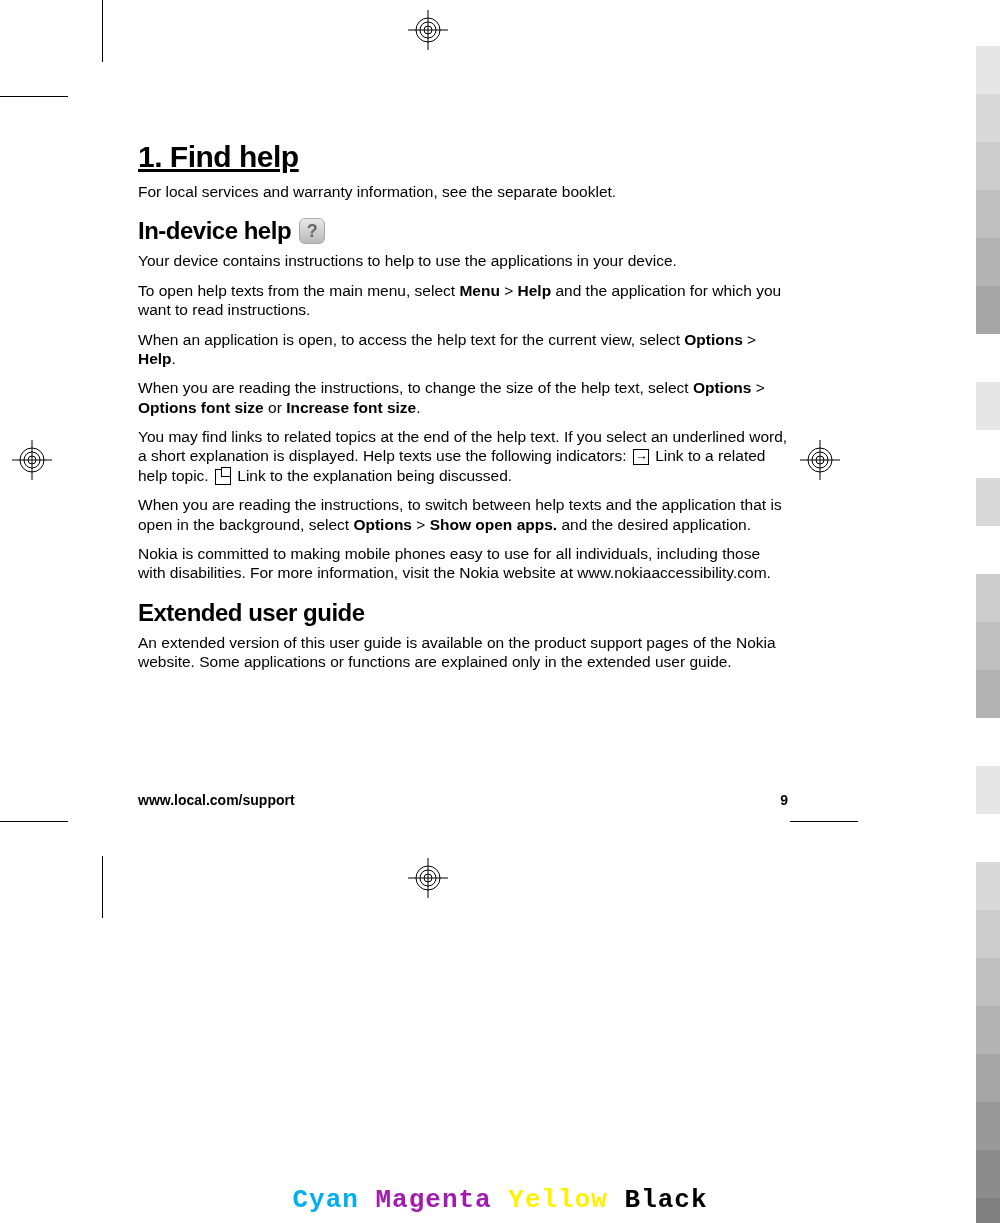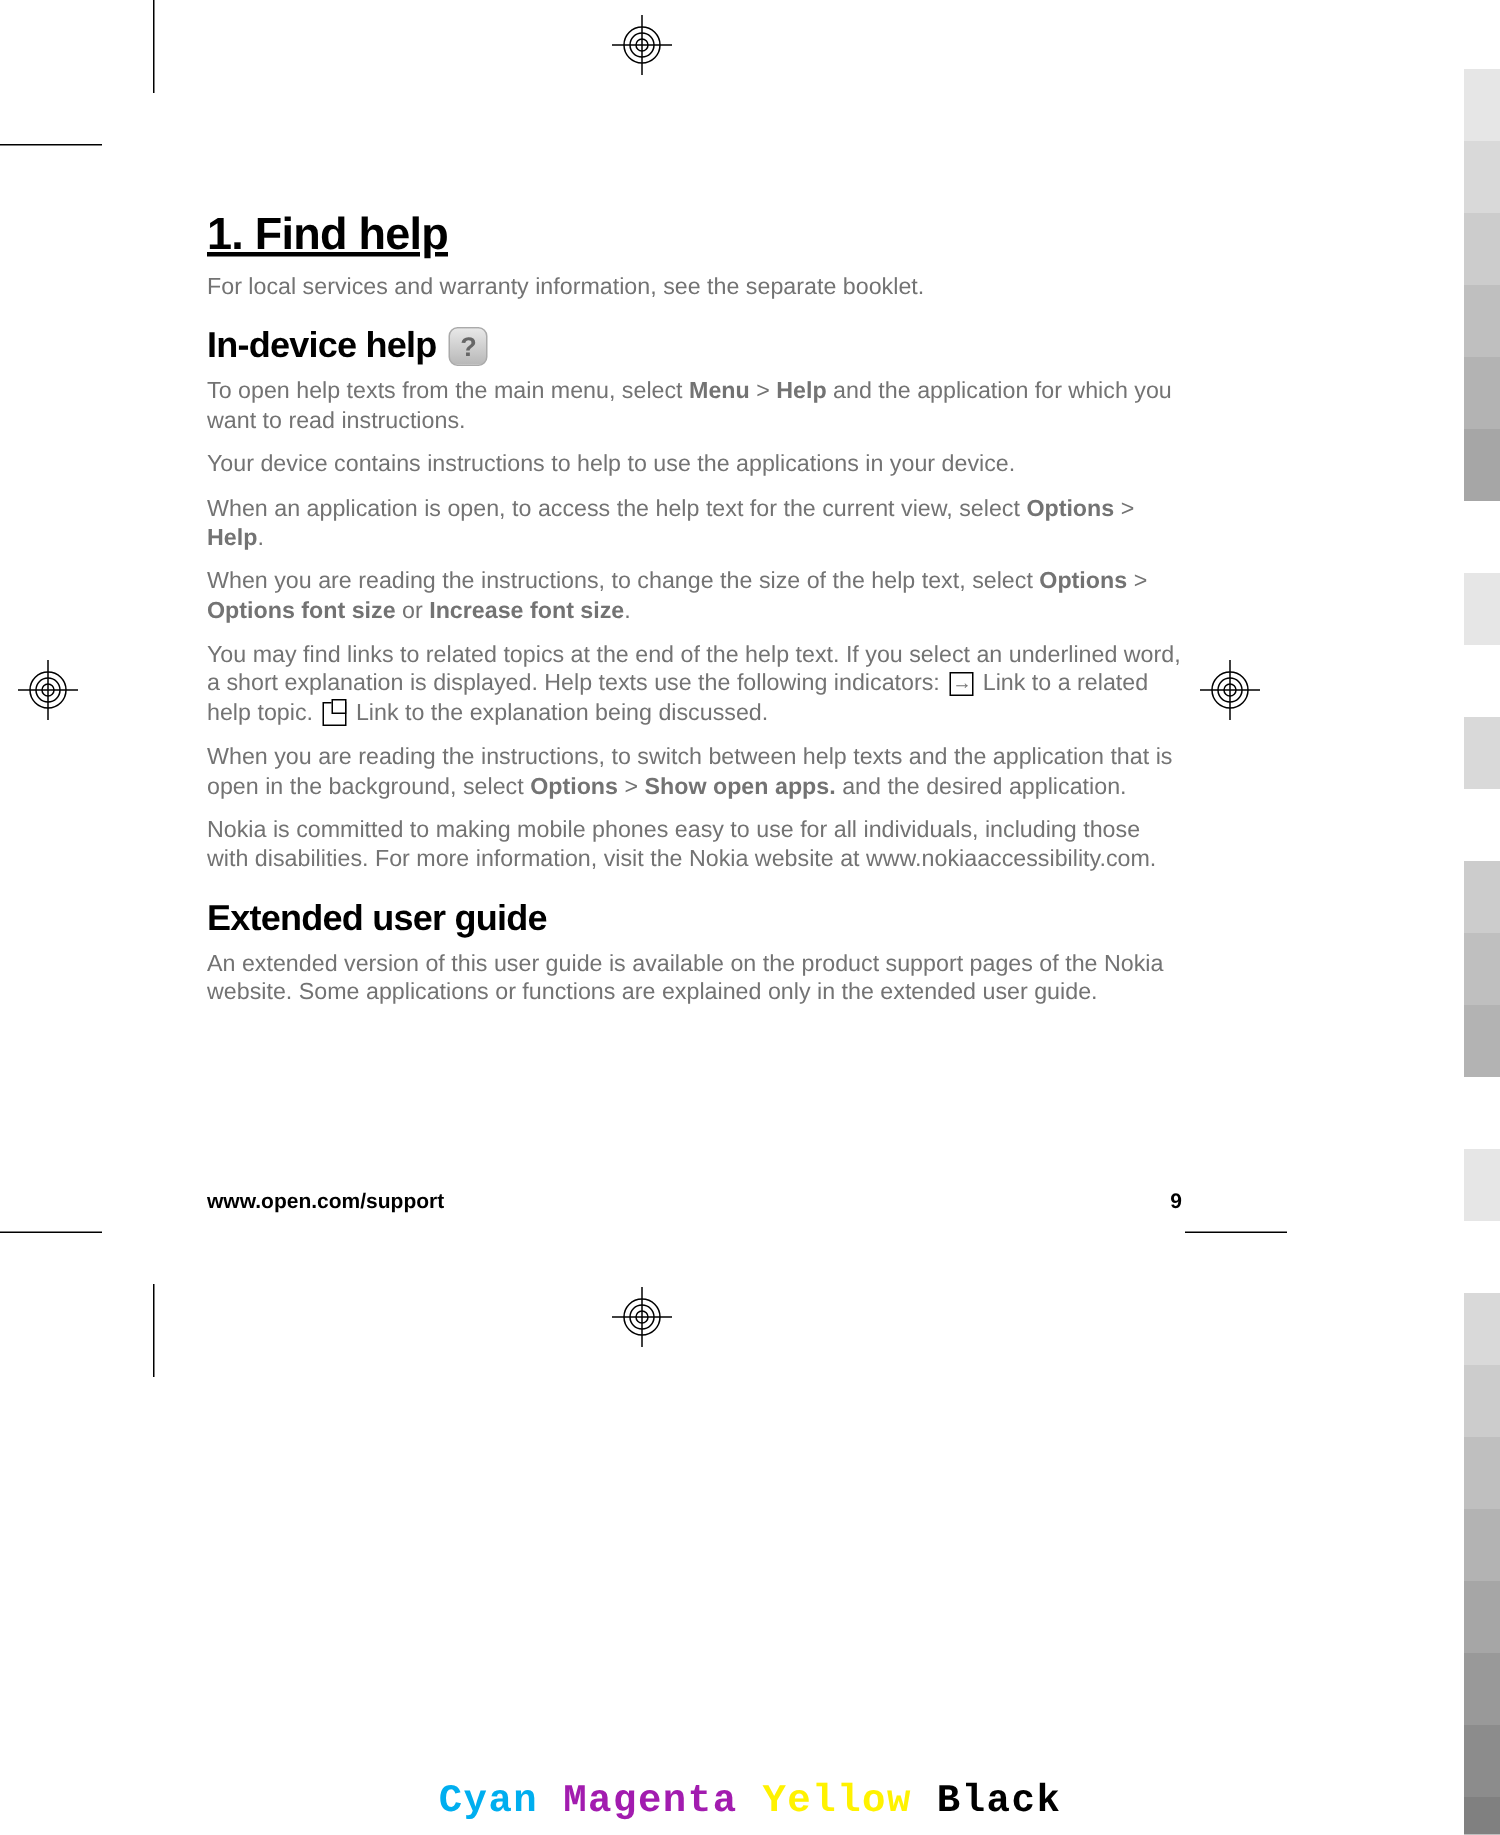--- a/index.html
+++ b/index.html
@@ -38,21 +38,21 @@
       margin-bottom: 6px;
       letter-spacing: -0.5px;
       display: flex;
       align-items: center;
       gap: 8px;
     }
     p {
       font-size: 15.5px;
       line-height: 1.25;
       margin-bottom: 10px;
-      color: #737373;
+      color: #000000;
     }
     .bold { font-weight: bold; }
     .help-icon {
       display: inline-flex;
       width: 26px;
       height: 26px;
       background: linear-gradient(to bottom, #e8e8e8, #b8b8b8);
       border-radius: 6px;
       align-items: center;
       justify-content: center;
@@ -221,45 +221,45 @@
     </div>
 
   <div class="content-area">
     <h1>1.   Find help</h1>
     <p>For local services and warranty information, see the separate booklet.</p>
 
     <h2>
       <span>In-device help</span>
       <span class="help-icon">?</span>
     </h2>
+    <p>Your device contains instructions to help to use the applications in your device.</p>
     <p>
       <span>To open help texts from the main menu, select </span><span class="bold">Menu</span><span> &gt; </span><span class="bold">Help</span><span> and the application for which you want to read instructions.</span>
     </p>
-    <p>Your device contains instructions to help to use the applications in your device.</p>
     <p>
       <span>When an application is open, to access the help text for the current view, select </span><span class="bold">Options</span><span> &gt; </span><span class="bold">Help</span><span>.</span>
     </p>
     <p>
       <span>When you are reading the instructions, to change the size of the help text, select </span><span class="bold">Options</span><span> &gt; </span><span class="bold">Options font size</span><span> or </span><span class="bold">Increase font size</span><span>.</span>
     </p>
     <p>
       <span>You may find links to related topics at the end of the help text. If you select an underlined word, a short explanation is displayed. Help texts use the following indicators: </span><span class="inline-icon arrow-icon"></span><span> Link to a related help topic. </span><span class="inline-icon app-icon"></span><span> Link to the explanation being discussed.</span>
     </p>
     <p>
       <span>When you are reading the instructions, to switch between help texts and the application that is open in the background, select </span><span class="bold">Options</span><span> &gt; </span><span class="bold">Show open apps.</span><span> and the desired application.</span>
     </p>
 
     <p>Nokia is committed to making mobile phones easy to use for all individuals, including those with disabilities. For more information, visit the Nokia website at www.nokiaaccessibility.com.</p>
 
     <h2>Extended user guide</h2>
     <p>An extended version of this user guide is available on the product support pages of the Nokia website. Some applications or functions are explained only in the extended user guide.</p>
   </div>
 
   <div class="footer">
-    <span>www.open.com/support</span>
+    <span>www.local.com/support</span>
     <span>9</span>
   </div>
 
   <div class="cmyk-footer">
     <span class="cyan">Cyan</span>
     <span class="magenta">Magenta</span>
     <span class="yellow">Yellow</span>
     <span class="black">Black</span>
   </div>
 

